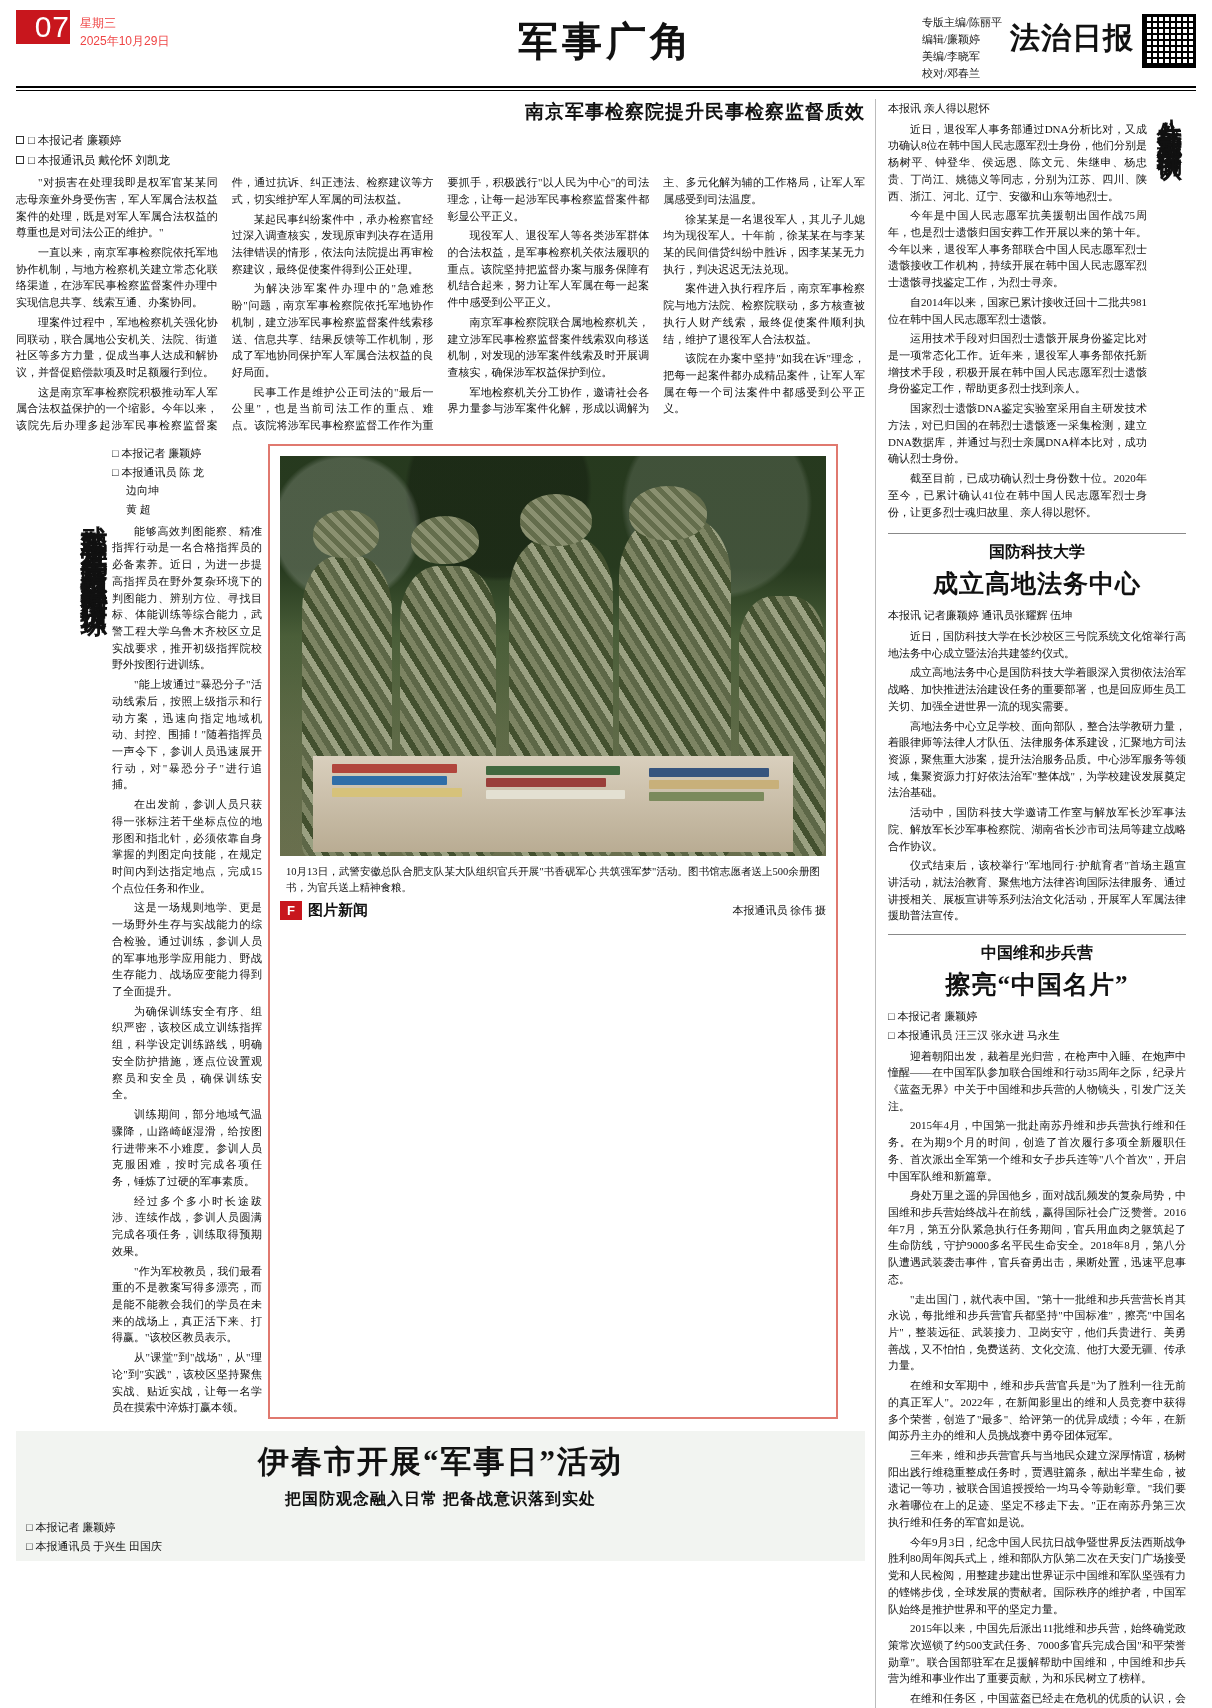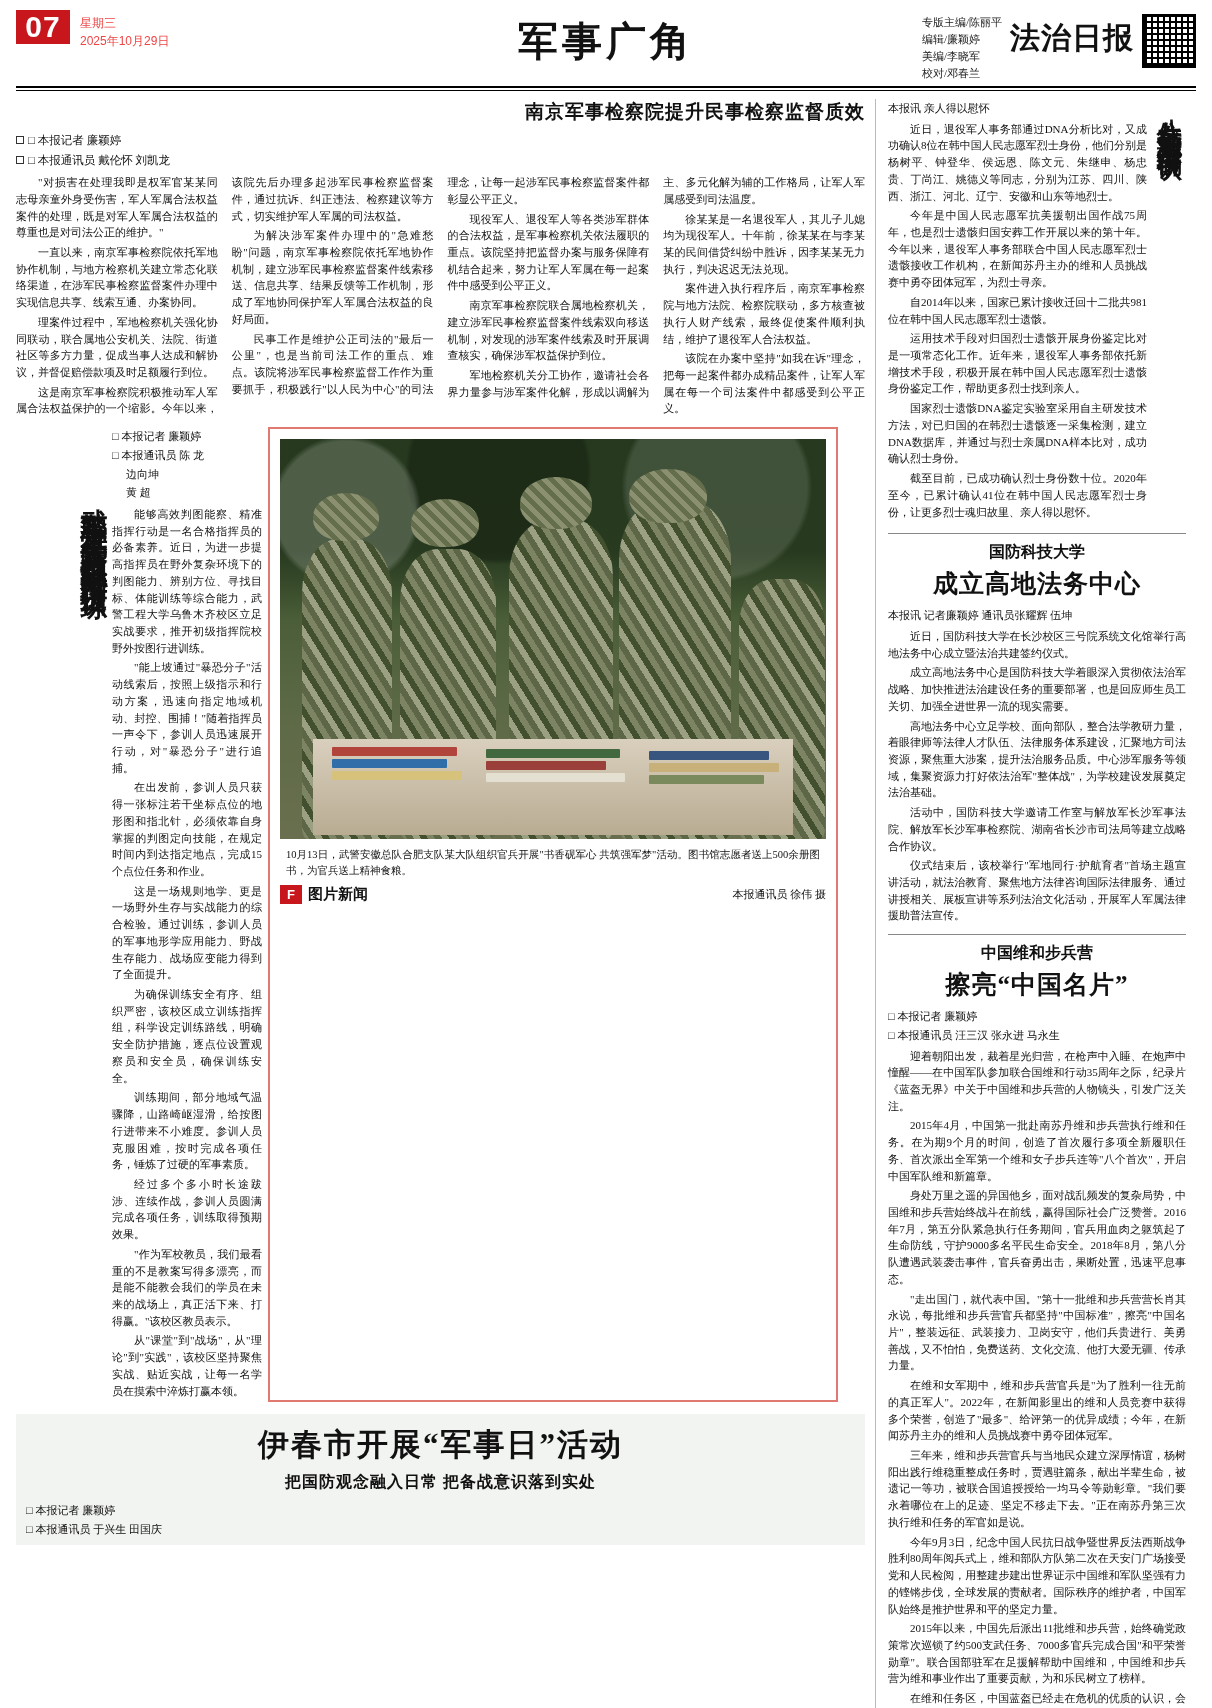--- a/index.html
+++ b/index.html
@@ -11,21 +11,21 @@
     color:#111;
     overflow:hidden;
     position:relative;
   }
   .page { position:relative; width:1212px; height:1708px; padding:0 16px; }
 
   
   .masthead { display:flex; align-items:flex-start; padding:10px 0 6px 0; position:relative; height:84px; }
   .pagenum-box { width:58px; }
   .pagenum { background:#c8161d; color:#fff; font-family:"Liberation Sans", sans-serif;
-             font-weight:bold; font-size:30px; text-align:center; width:54px; height:34px;
+             font-weight:normal; font-size:30px; text-align:right; width:54px; height:34px;
              line-height:34px; letter-spacing:1px; }
   .date-box { margin-left:6px; padding-top:4px; font-size:12px; line-height:1.5; color:#ef4444;
               font-family:"Liberation Sans", sans-serif; }
   .section-title { position:absolute; left:0; right:0; top:14px; text-align:center;
                    font-size:40px; font-weight:bold; letter-spacing:4px;
                    font-family:"Liberation Serif", serif; }
   .right-mast { margin-left:auto; display:flex; align-items:flex-start; gap:8px; }
   .credits { font-size:11px; line-height:1.55; text-align:left; color:#222; padding-top:4px; }
   .paper-logo { font-size:30px; font-weight:bold; letter-spacing:1px; padding-top:8px; }
   .qr { width:54px; height:54px; margin-top:4px;
@@ -142,20 +142,21 @@
         </div>
         <div class="byline">
           <div><span class="cb"></span><span>□ 本报记者  廉颖婷</span></div>
           <div><span class="cb"></span><span>□ 本报通讯员  戴伦怀  刘凯龙</span></div>
         </div>
         <div class="cols4">
           <p>"对损害在处理我即是权军官某某同志母亲童外身受伤害，军人军属合法权益案件的处理，既是对军人军属合法权益的尊重也是对司法公正的维护。"</p>
           <p>一直以来，南京军事检察院依托军地协作机制，与地方检察机关建立常态化联络渠道，在涉军民事检察监督案件办理中实现信息共享、线索互通、办案协同。</p>
           <p>理案件过程中，军地检察机关强化协同联动，联合属地公安机关、法院、街道社区等多方力量，促成当事人达成和解协议，并督促赔偿款项及时足额履行到位。</p>
           <p>这是南京军事检察院积极推动军人军属合法权益保护的一个缩影。今年以来，该院先后办理多起涉军民事检察监督案件，通过抗诉、纠正违法、检察建议等方式，切实维护军人军属的司法权益。</p>
+          <p>某起民事纠纷案件中，承办检察官经过深入调查核实，发现原审判决存在适用法律错误的情形，依法向法院提出再审检察建议，最终促使案件得到公正处理。</p>
           <p>为解决涉军案件办理中的"急难愁盼"问题，南京军事检察院依托军地协作机制，建立涉军民事检察监督案件线索移送、信息共享、结果反馈等工作机制，形成了军地协同保护军人军属合法权益的良好局面。</p>
           <p>民事工作是维护公正司法的"最后一公里"，也是当前司法工作的重点、难点。该院将涉军民事检察监督工作作为重要抓手，积极践行"以人民为中心"的司法理念，让每一起涉军民事检察监督案件都彰显公平正义。</p>
           <p>现役军人、退役军人等各类涉军群体的合法权益，是军事检察机关依法履职的重点。该院坚持把监督办案与服务保障有机结合起来，努力让军人军属在每一起案件中感受到公平正义。</p>
           <p>南京军事检察院联合属地检察机关，建立涉军民事检察监督案件线索双向移送机制，对发现的涉军案件线索及时开展调查核实，确保涉军权益保护到位。</p>
           <p>军地检察机关分工协作，邀请社会各界力量参与涉军案件化解，形成以调解为主、多元化解为辅的工作格局，让军人军属感受到司法温度。</p>
           <p>徐某某是一名退役军人，其儿子儿媳均为现役军人。十年前，徐某某在与李某某的民间借贷纠纷中胜诉，因李某某无力执行，判决迟迟无法兑现。</p>
           <p>案件进入执行程序后，南京军事检察院与地方法院、检察院联动，多方核查被执行人财产线索，最终促使案件顺利执结，维护了退役军人合法权益。</p>
           <p>该院在办案中坚持"如我在诉"理念，把每一起案件都办成精品案件，让军人军属在每一个司法案件中都感受到公平正义。</p>
         </div>
       </div>
@@ -227,21 +228,21 @@
       </div>
     </div>
 
     <div class="right-zone">
 
       <div class="r-article">
         <div class="r-vtitle-wrap">
           <div class="r-body">
             <div class="r-byline">本报讯  亲人得以慰怀</div>
             <p>近日，退役军人事务部通过DNA分析比对，又成功确认8位在韩中国人民志愿军烈士身份，他们分别是杨树平、钟登华、侯远恩、陈文元、朱继申、杨忠贵、丁尚江、姚德义等同志，分别为江苏、四川、陕西、浙江、河北、辽宁、安徽和山东等地烈士。</p>
-            <p>今年是中国人民志愿军抗美援朝出国作战75周年，也是烈士遗骸归国安葬工作开展以来的第十年。今年以来，退役军人事务部联合中国人民志愿军烈士遗骸接收工作机构，在新闻苏丹主办的维和人员挑战赛中勇夺团体冠军，为烈士寻亲。</p>
+            <p>今年是中国人民志愿军抗美援朝出国作战75周年，也是烈士遗骸归国安葬工作开展以来的第十年。今年以来，退役军人事务部联合中国人民志愿军烈士遗骸接收工作机构，持续开展在韩中国人民志愿军烈士遗骸寻找鉴定工作，为烈士寻亲。</p>
             <p>自2014年以来，国家已累计接收迁回十二批共981位在韩中国人民志愿军烈士遗骸。</p>
             <p>运用技术手段对归国烈士遗骸开展身份鉴定比对是一项常态化工作。近年来，退役军人事务部依托新增技术手段，积极开展在韩中国人民志愿军烈士遗骸身份鉴定工作，帮助更多烈士找到亲人。</p>
             <p>国家烈士遗骸DNA鉴定实验室采用自主研发技术方法，对已归国的在韩烈士遗骸逐一采集检测，建立DNA数据库，并通过与烈士亲属DNA样本比对，成功确认烈士身份。</p>
             <p>截至目前，已成功确认烈士身份数十位。2020年至今，已累计确认41位在韩中国人民志愿军烈士身份，让更多烈士魂归故里、亲人得以慰怀。</p>
           </div>
           <div class="r-vtitle">八位在韩志愿军烈士身份确认</div>
         </div>
       </div>
 
       <div class="hr-dark"></div>

